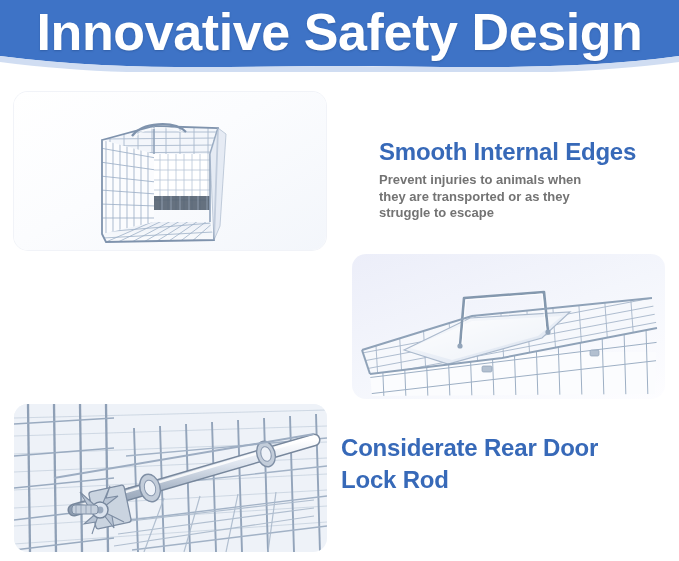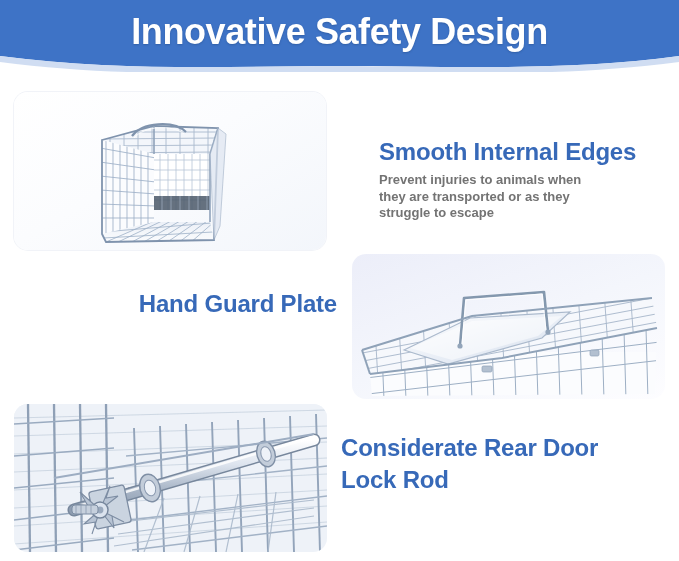--- a/index.html
+++ b/index.html
@@ -31,21 +31,21 @@
     width: 679px;
     height: 72px;
   }
   .banner-title {
     position: absolute;
     left: 0;
     top: 8px;
     width: 679px;
     text-align: center;
     color: #ffffff;
-    font-size: 36px;
+    font-size: 52px;
     font-weight: bold;
     letter-spacing: -0.4px;
     line-height: 48px;
     text-shadow: 0 1px 2px rgba(30,60,110,0.35);
     white-space: nowrap;
   }
 
   
   .panel {
     position: absolute;
@@ -258,21 +258,20 @@
 </div>
 
 <div class="txt-block" id="text-smooth-edges">
   <p class="txt-head">Smooth Internal Edges</p>
   <p class="txt-body">Prevent injuries to animals when
 they are transported or as they
 struggle to escape</p>
 </div>
 
 <div class="txt-block" id="text-hand-guard">
-  <p class="txt-head">Hand Guard Plate</p>
 </div>
 
 <div class="panel" id="panel-hand-guard">
   <svg class="panel-photo" viewBox="0 0 313 145" preserveAspectRatio="xMidYMid meet">
     <defs>
       <linearGradient id="plateG" x1="0" y1="0" x2="1" y2="1">
         <stop offset="0%" stop-color="#ffffff"></stop>
         <stop offset="60%" stop-color="#e6ecf5"></stop>
         <stop offset="100%" stop-color="#c8d2e0"></stop>
       </linearGradient>

